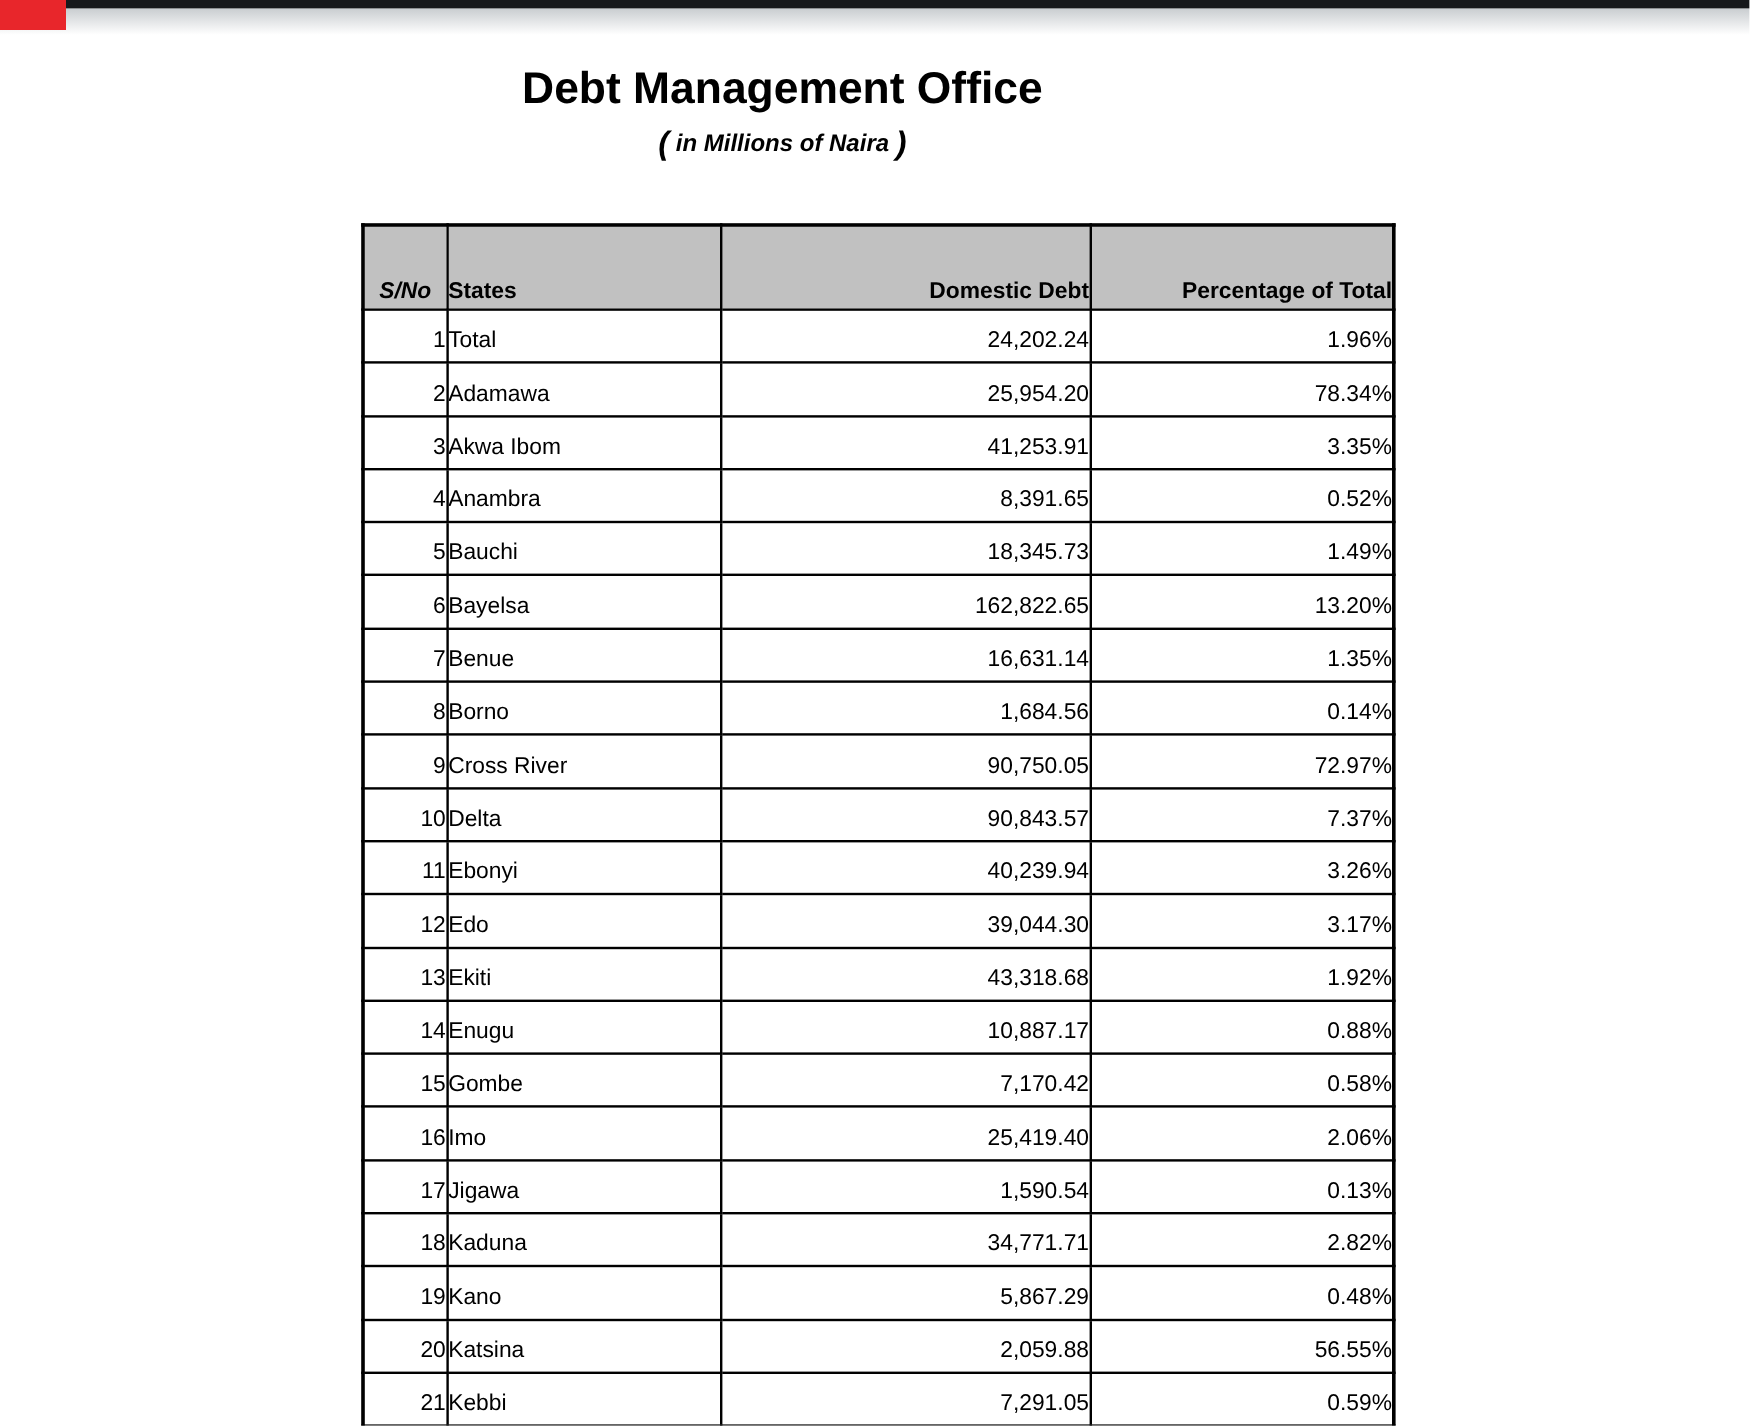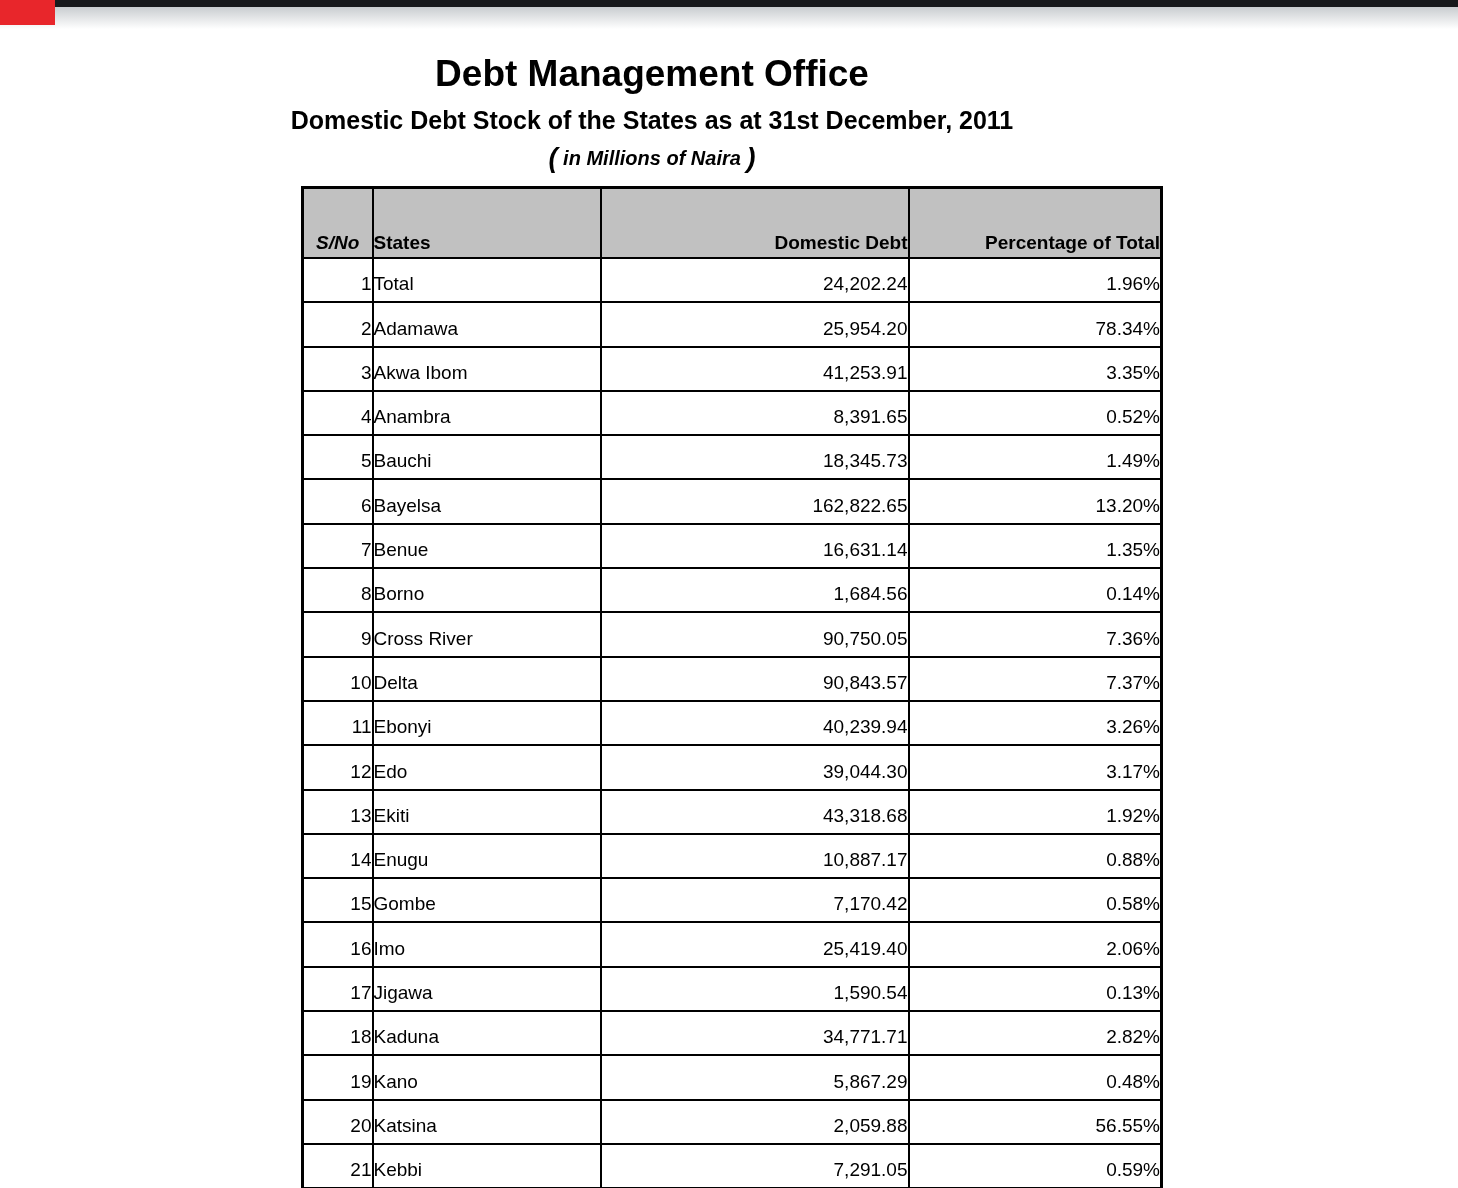--- a/index.html
+++ b/index.html
@@ -41,21 +41,20 @@
 </style>
 </head>
 <body>
 
 <div class="top-bar" style="background: rgb(23, 25, 28);"></div>
 <div class="top-shadow"></div>
 <div class="rec-badge" style="background: rgb(232, 38, 43);"></div>
 
 <div class="title-block">
   <div class="doc-title">Debt Management Office</div>
-  <div class="doc-subtitle">Domestic Debt Stock of the States as at 31st December, 2011</div>
   <div class="doc-unit"><span class="paren">(</span><span> in Millions of Naira </span><span class="paren">)</span></div>
 </div>
 
 <table class="debt-table">
   <colgroup>
     <col style="width:70px">
       <col style="width:228px">
       <col style="width:308px">
       <col style="width:253px">
   </colgroup>
@@ -113,21 +112,21 @@
       <tr>
         <td class="c-sno">8</td>
         <td class="c-state">Borno</td>
         <td class="c-debt">1,684.56</td>
         <td class="c-pct">0.14%</td>
       </tr>
       <tr>
         <td class="c-sno">9</td>
         <td class="c-state">Cross River</td>
         <td class="c-debt">90,750.05</td>
-        <td class="c-pct">7.36%</td>
+        <td class="c-pct">72.97%</td>
       </tr>
       <tr>
         <td class="c-sno">10</td>
         <td class="c-state">Delta</td>
         <td class="c-debt">90,843.57</td>
         <td class="c-pct">7.37%</td>
       </tr>
       <tr>
         <td class="c-sno">11</td>
         <td class="c-state">Ebonyi</td>

